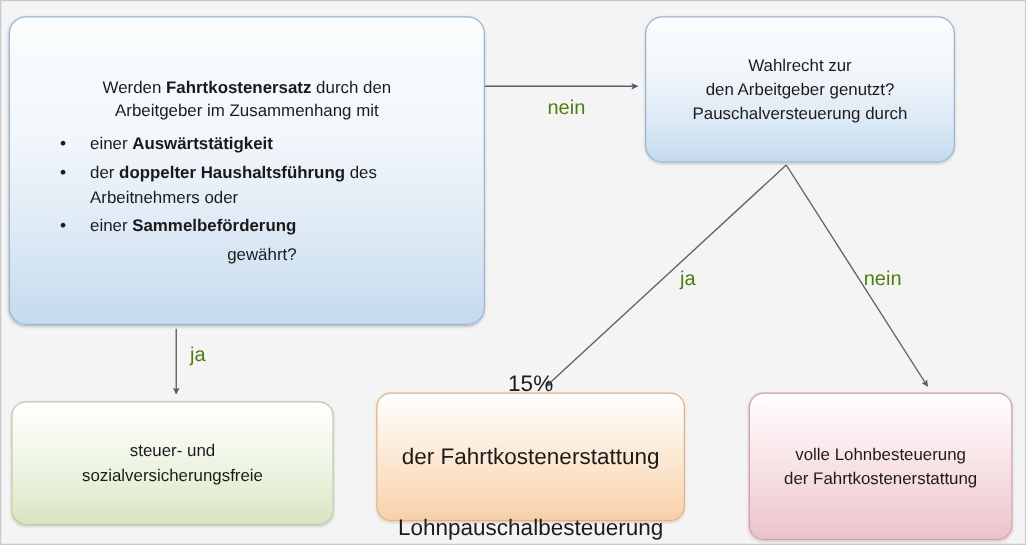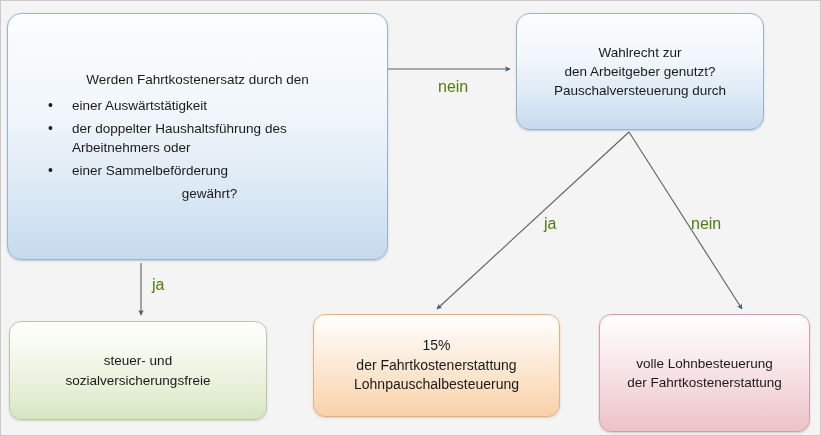--- a/index.html
+++ b/index.html
@@ -57,21 +57,21 @@
     background:linear-gradient(to bottom,#ffffff 0%,#fbeef0 30%,#f3d6da 70%,#eac3c8 100%);
     border:1px solid #cfa0a6;
     border-radius:12px;
     box-shadow:0 1px 2px rgba(160,110,115,.30), inset 0 1px 0 rgba(255,255,255,.85);
   }
 
   
   #node-question-1{left:6px;top:12px;width:381px;height:247px;font-size:13.5px;padding:10px 12px;}
   #node-question-2{left:515px;top:12px;width:248px;height:117px;font-size:13.5px;padding:8px 14px;}
   #node-result-free{left:8px;top:320px;width:258px;height:99px;font-size:13.5px;padding:16px 12px;}
-  #node-result-flat{left:312px;top:313px;width:247px;height:103px;font-size:14px;padding:6px 12px;}
+  #node-result-flat{left:300px;top:313px;width:247px;height:103px;font-size:18px;padding:6px 12px;gap:32px;}
   #node-result-full{left:598px;top:313px;width:211px;height:118px;font-size:13.5px;padding:6px 10px;}
 
   .q1-head{width:100%;}
   .q1-head .ln{display:block;}
   .q1-list{
     list-style:none;
     margin:3px 0 0 0;
     padding:0;
     width:100%;
     text-align:left;
@@ -83,21 +83,21 @@
   }
   .q1-list li .bullet{
     position:absolute;
     left:28px;
     top:0;
     font-size:14px;
     line-height:1.42;
   }
   .q1-tail{display:block;width:100%;text-align:center;margin-top:0;padding-left:24px;}
   .n-line{display:block;width:100%;}
-  b{font-weight:normal;}
+  b{font-weight:bold;}
 
   
   .edge-label{
     position:absolute;
     font-size:16px;
     color:#4d7c0f;
     white-space:nowrap;
   }
   #label-nein-1{left:437px;top:77px;}
   #label-ja-1{left:151px;top:275px;}
@@ -129,20 +129,21 @@
     </g>
 
     <g>
       <line x1="628" y1="131" x2="741" y2="308" stroke="#5f5f5f" stroke-width="1.1" marker-end="url(#arrow)"></line>
     </g>
   </svg>
 
   <div class="node node-blue" id="node-question-1">
     <div class="q1-head">
       <span class="ln"><span>Werden </span><b>Fahrtkostenersatz</b><span> durch den</span></span>
+      <span class="ln">Arbeitgeber im Zusammenhang mit</span>
     </div>
 
     <ul class="q1-list">
       <li>
         <span class="bullet">•</span><span>einer </span><b>Auswärtstätigkeit</b><span></span>
       </li>
       <li>
         <span class="bullet">•</span><span>der </span><b>doppelter Haushaltsführung</b><span> des Arbeitnehmers oder</span>
       </li>
       <li>

